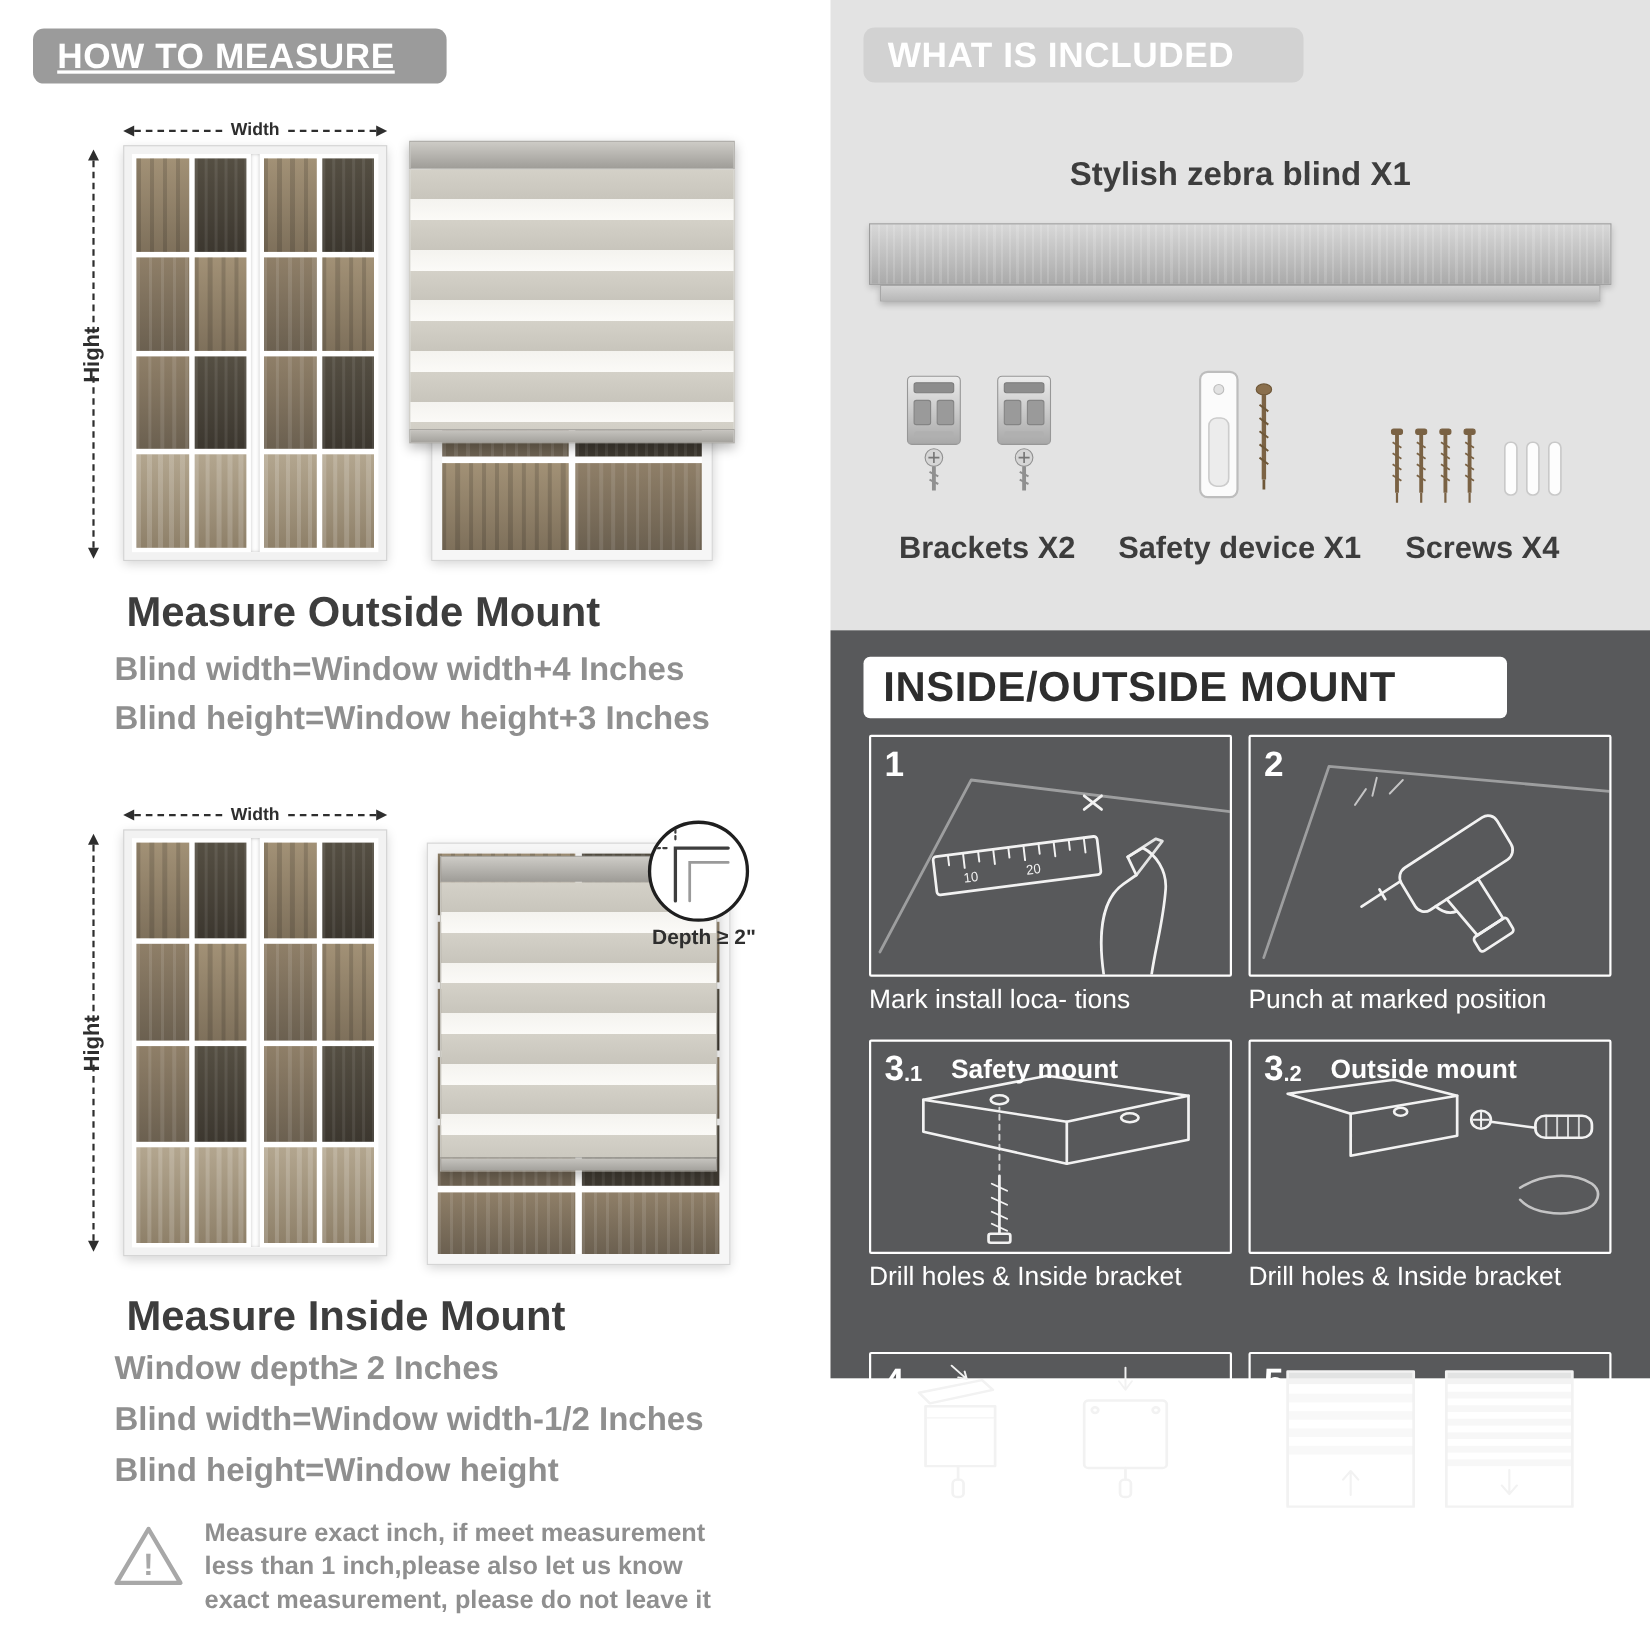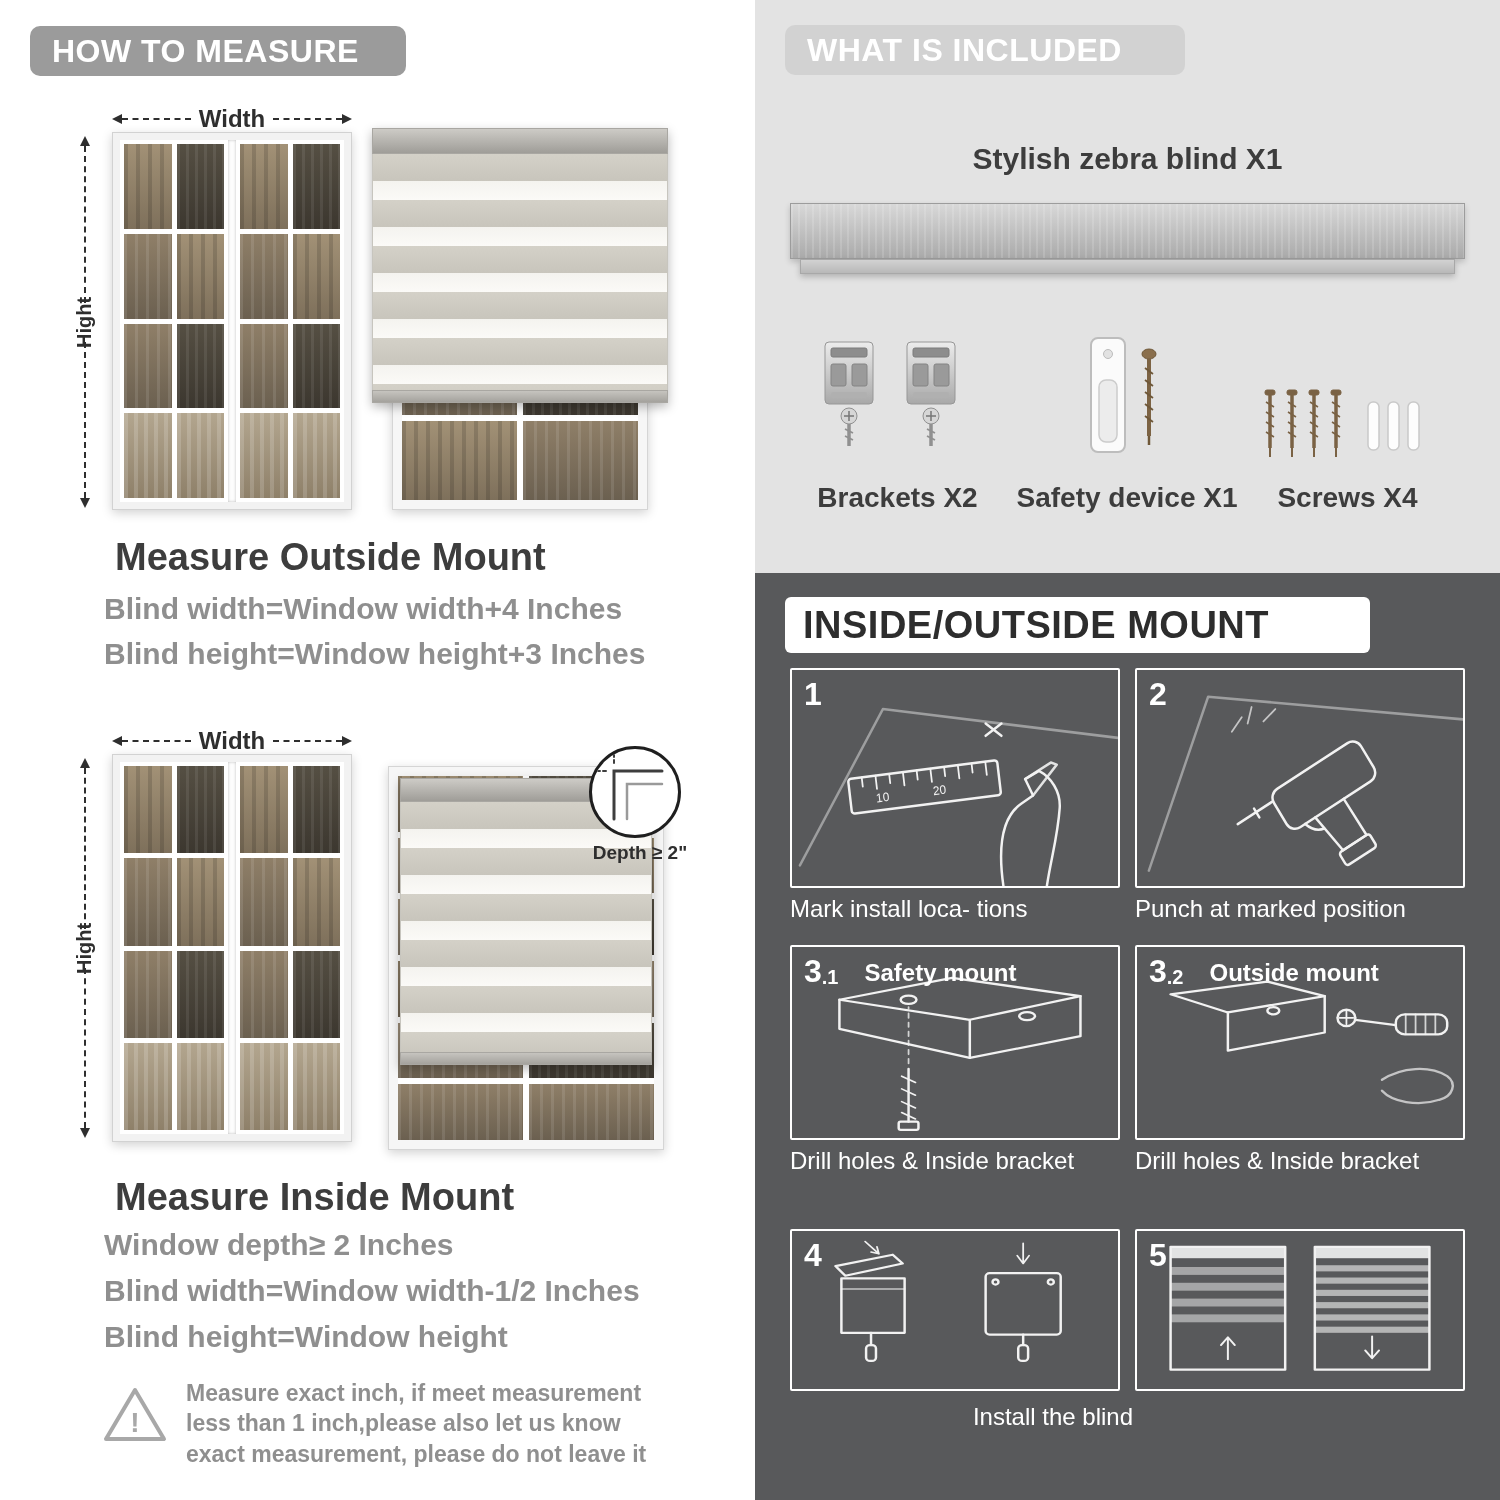--- a/index.html
+++ b/index.html
@@ -2,30 +2,30 @@
 <html><head>
 <meta charset="utf-8">
 <style>
   html,body{margin:0;padding:0;background:#fff;}
   .page{position:relative;width:1500px;height:1500px;background:#fff;overflow:hidden;
         font-family:"Liberation Sans",sans-serif;}
 
   
   .pill{position:absolute;height:50px;line-height:50px;border-radius:10px;
         color:#fff;font-weight:bold;font-size:32px;letter-spacing:.5px;padding-left:22px;box-sizing:border-box;}
-  .pill-left{left:30px;top:26px;width:376px;background:#9b9b9b;}
+  .pill-left{left:30px;top:26px;width:376px;background:#9b9b9b;text-decoration:underline;}
   .pill-right{left:30px;top:25px;width:400px;background:#d2d2d2;}
 
   .h-title{position:absolute;left:104px;font-size:38px;font-weight:bold;color:#3d3d3d;margin-left:11px;}
   .h-line{position:absolute;left:104px;font-size:30px;font-weight:bold;color:#8f8f8f;}
 
   
   .h-arrow{position:absolute;display:flex;align-items:center;height:22px;}
   .h-arrow .line{flex:1;border-top:2px dashed #2e2e2e;height:0;}
-  .h-arrow .lbl{font-size:24px;font-weight:bold;color:#2e2e2e;padding:0 8px;white-space:nowrap;text-align:center;}
+  .h-arrow .lbl{font-size:16px;font-weight:bold;color:#2e2e2e;padding:0 8px;white-space:nowrap;text-align:center;}
   .v-arrow{position:absolute;display:flex;flex-direction:column;align-items:center;width:22px;}
   .v-arrow .line{flex:1;border-left:2px dashed #2e2e2e;width:0;}
   .v-arrow .lbl{font-size:20px;font-weight:bold;color:#2e2e2e;padding:8px 0;
                 transform:rotate(-90deg);white-space:nowrap;}
   .ah{width:0;height:0;}
   .ah.l{border-top:5px solid transparent;border-bottom:5px solid transparent;border-right:10px solid #2e2e2e;}
   .ah.r{border-top:5px solid transparent;border-bottom:5px solid transparent;border-left:10px solid #2e2e2e;}
   .ah.u{border-left:5px solid transparent;border-right:5px solid transparent;border-bottom:10px solid #2e2e2e;}
   .ah.d{border-left:5px solid transparent;border-right:5px solid transparent;border-top:10px solid #2e2e2e;}
 
@@ -69,21 +69,21 @@
   
   .callout{position:absolute;border:3px solid #1f1f1f;border-radius:50%;background:#fff;
            box-sizing:border-box;overflow:hidden;}
   .callout-lbl{position:absolute;font-size:19px;font-weight:bold;color:#2e2e2e;text-align:center;}
 
   
   .note-text{position:absolute;font-size:23px;font-weight:bold;color:#8f8f8f;line-height:1.32;}
 
   
   .right-light{position:absolute;left:755px;top:0;width:745px;height:573px;background:#e3e3e3;}
-  .right-dark{position:absolute;left:755px;top:573px;width:745px;height:927px;background:#58595b;}
+  .right-dark{position:absolute;left:755px;top:573px;width:745px;height:680px;background:#58595b;}
 
   .product-label{position:absolute;left:0;right:0;top:142px;text-align:center;
                  font-size:30px;font-weight:bold;color:#3d3d3d;}
   .incl-bar-top{position:absolute;left:35px;top:203px;width:675px;height:56px;
      background:repeating-linear-gradient(90deg,rgba(255,255,255,.14) 0 2px,rgba(255,255,255,0) 2px 7px),
                 linear-gradient(180deg,#d8d8d8,#aaaaaa);
      border:1px solid #9c9c9c;box-sizing:border-box;box-shadow:0 3px 6px rgba(0,0,0,.18);}
   .incl-bar-lip{position:absolute;left:45px;top:259px;width:655px;height:15px;
      background:linear-gradient(180deg,#d2d2d2,#b8b8b8);border:1px solid #a8a8a8;
      box-sizing:border-box;box-shadow:0 3px 6px rgba(0,0,0,.22);}

